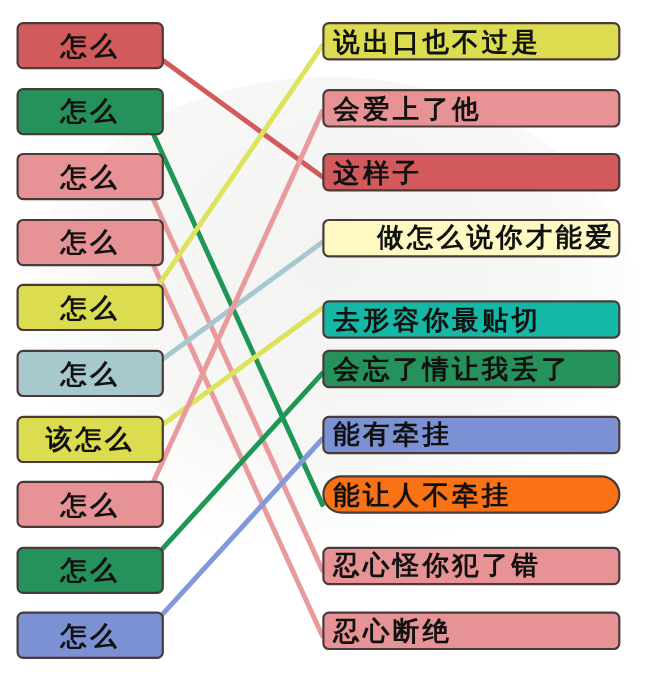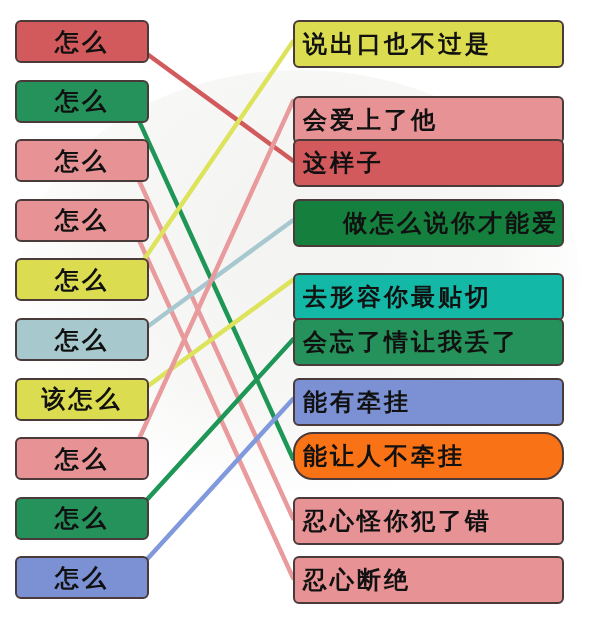--- a/index.html
+++ b/index.html
@@ -16,21 +16,21 @@
   }
   svg.lines { position: absolute; left: 0; top: 0; width: 600px; height: 620px; }
   .card {
     position: absolute; box-sizing: border-box;
     border: 2px solid #4a3a3a; border-radius: 6px;
     display: flex; align-items: center;
     font-weight: bold; color: #111; font-size: 24px; letter-spacing: 3px;
     cursor: pointer;
   }
   .card.left { left: 15px; width: 134px; height: 43px; justify-content: center; }
-  .card.right { left: 293px; width: 271px; height: 48px; padding-left: 8px; }
+  .card.right { left: 293px; width: 271px; height: 35px; padding-left: 8px; }
 </style>
 </head>
 <body>
 
 <div class="bg-deco"></div>
 
 <svg class="lines" id="lines">
     <line x1="130" y1="41.5" x2="293" y2="160.7" stroke="#d35a5c" stroke-width="4.5" stroke-linecap="round"></line>
     <line x1="130" y1="101.1" x2="293" y2="458.7" stroke="#1e9656" stroke-width="4.5" stroke-linecap="round"></line>
     <line x1="130" y1="160.7" x2="293" y2="518.3" stroke="#e89a9c" stroke-width="4.5" stroke-linecap="round"></line>
@@ -72,27 +72,27 @@
       <span>怎么</span>
     </div>
     <div class="card left" style="top: 556.4px; background: rgb(123, 145, 212);">
       <span>怎么</span>
     </div>
   </div>
 <div id="right-col">
     <div class="card right" style="top: 20px; background: rgb(220, 220, 80);">
       <span>说出口也不过是</span>
     </div>
-    <div class="card right" style="top: 96px; background: rgb(231, 147, 149);">
+    <div class="card right" style="top: 81px; background: rgb(231, 147, 149);">
       <span>会爱上了他</span>
     </div>
     <div class="card right" style="top: 139.2px; background: rgb(211, 90, 92);">
       <span>这样子</span>
     </div>
-    <div class="card right" style="top: 198.8px; background: #15803d; padding-left: 48px;">
+    <div class="card right" style="top: 198.8px; background: #fef9c3; padding-left: 48px;">
       <span>做怎么说你才能爱</span>
     </div>
     <div class="card right" style="top: 273px; background: #14b8a6;">
       <span>去形容你最贴切</span>
     </div>
     <div class="card right" style="top: 318px; background: rgb(36, 146, 90); text-align: center;">
       <span>会忘了情让我丢了</span>
     </div>
     <div class="card right" style="top: 377.6px; background: rgb(123, 145, 212);">
       <span>能有牵挂</span>

